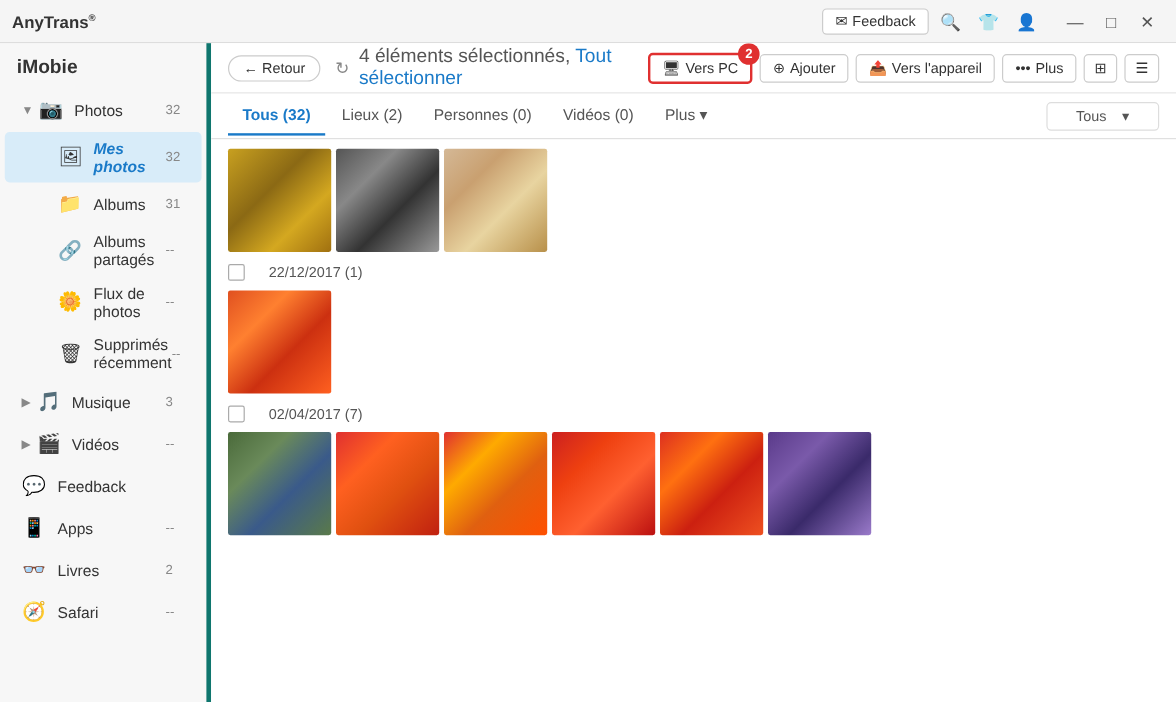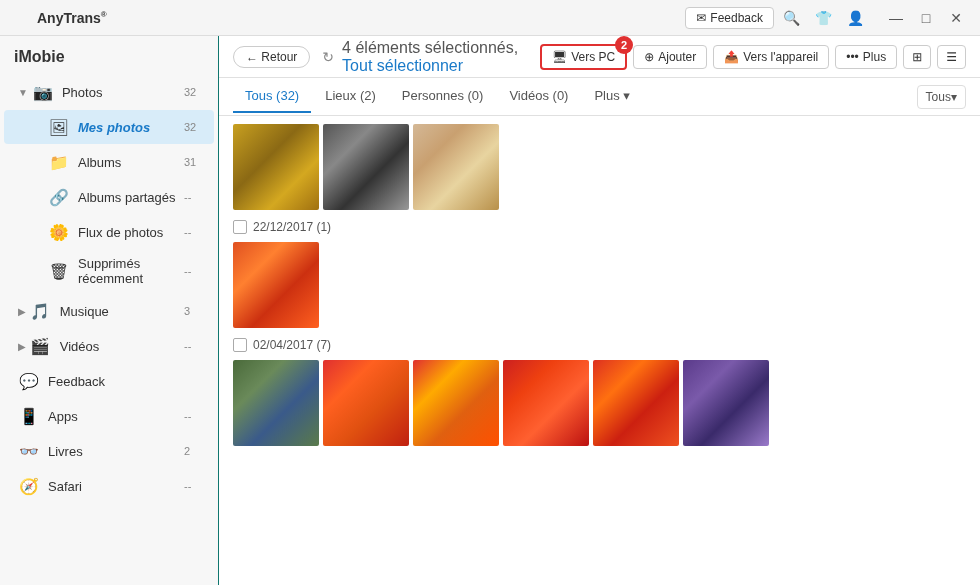--- a/index.html
+++ b/index.html
@@ -8,41 +8,41 @@
     
     .titlebar {
       height: 36px;
       background: #f5f5f5;
       border-bottom: 1px solid #ddd;
       display: flex;
       align-items: center;
       justify-content: space-between;
       padding: 0 10px;
     }
-    .titlebar-left { display: flex; align-items: center; gap: 6px; margin-left: 27px; }
+    .titlebar-left { display: flex; align-items: center; gap: 6px; }
     .app-title { font-weight: 600; font-size: 14px; color: #333; }
     .app-title sup { font-size: 8px; }
     .titlebar-right { display: flex; align-items: center; gap: 4px; }
     .feedback-btn {
       display: flex; align-items: center; gap: 4px;
       border: 1px solid #ccc; border-radius: 4px;
       padding: 3px 10px; font-size: 12px; background: white; cursor: pointer;
       color: #333;
     }
     .win-controls { display: flex; align-items: center; gap: 2px; margin-left: 8px; }
     .win-btn { width: 28px; height: 22px; border: none; background: transparent; cursor: pointer; font-size: 14px; color: #555; display: flex; align-items: center; justify-content: center; }
 
     
     .main-layout { display: flex; height: 549px; }
 
     
     .sidebar {
-      width: 219px;
+      width: 176px;
       background: #f7f7f7;
-      border-right: 1px solid #0f766e;
+      border-right: 4px solid #0f766e;
       overflow-y: auto;
       flex-shrink: 0;
     }
     .sidebar-brand {
       padding: 12px 14px 8px;
       font-size: 16px;
       font-weight: 700;
       color: #333;
     }
     .sidebar-section { margin-bottom: 2px; }
@@ -106,36 +106,36 @@
       position: relative;
     }
     .tab {
       padding: 8px 12px;
       font-size: 13px;
       cursor: pointer;
       color: #555;
       border-bottom: 2px solid transparent;
       white-space: nowrap;
     }
-    .tab.active { color: #1a7ac8; border-bottom: 2px solid #1a7ac8; font-weight: 400; }
+    .tab.active { color: #1a7ac8; border-bottom: 2px solid #1a7ac8; font-weight: 700; }
     .filter-dropdown {
       margin-left: auto;
-      display: flex; align-items: center; gap: 0;
+      display: flex; align-items: center; gap: 13px;
       font-size: 12px; color: #555; cursor: pointer;
-      padding: 4px 8px;
+      padding: 4px 24px;
       border: 1px solid #ddd; border-radius: 4px;
       background: white;
     }
 
     
     .photo-area { flex: 1; overflow-y: auto; padding: 8px 14px; background: white; }
 
     .date-section { margin-bottom: 8px; }
     .date-header {
-      display: flex; align-items: center; gap: 6px;
+      display: flex; align-items: center; gap: 20px;
       font-size: 12px; color: #555; margin-bottom: 6px;
       padding: 2px 0;
     }
     .date-checkbox {
       width: 14px; height: 14px; border: 1px solid #aaa; border-radius: 2px;
       background: white; cursor: pointer; display: inline-block;
       flex-shrink: 0;
     }
     .date-checkbox.checked {
       background: #1a7ac8;

